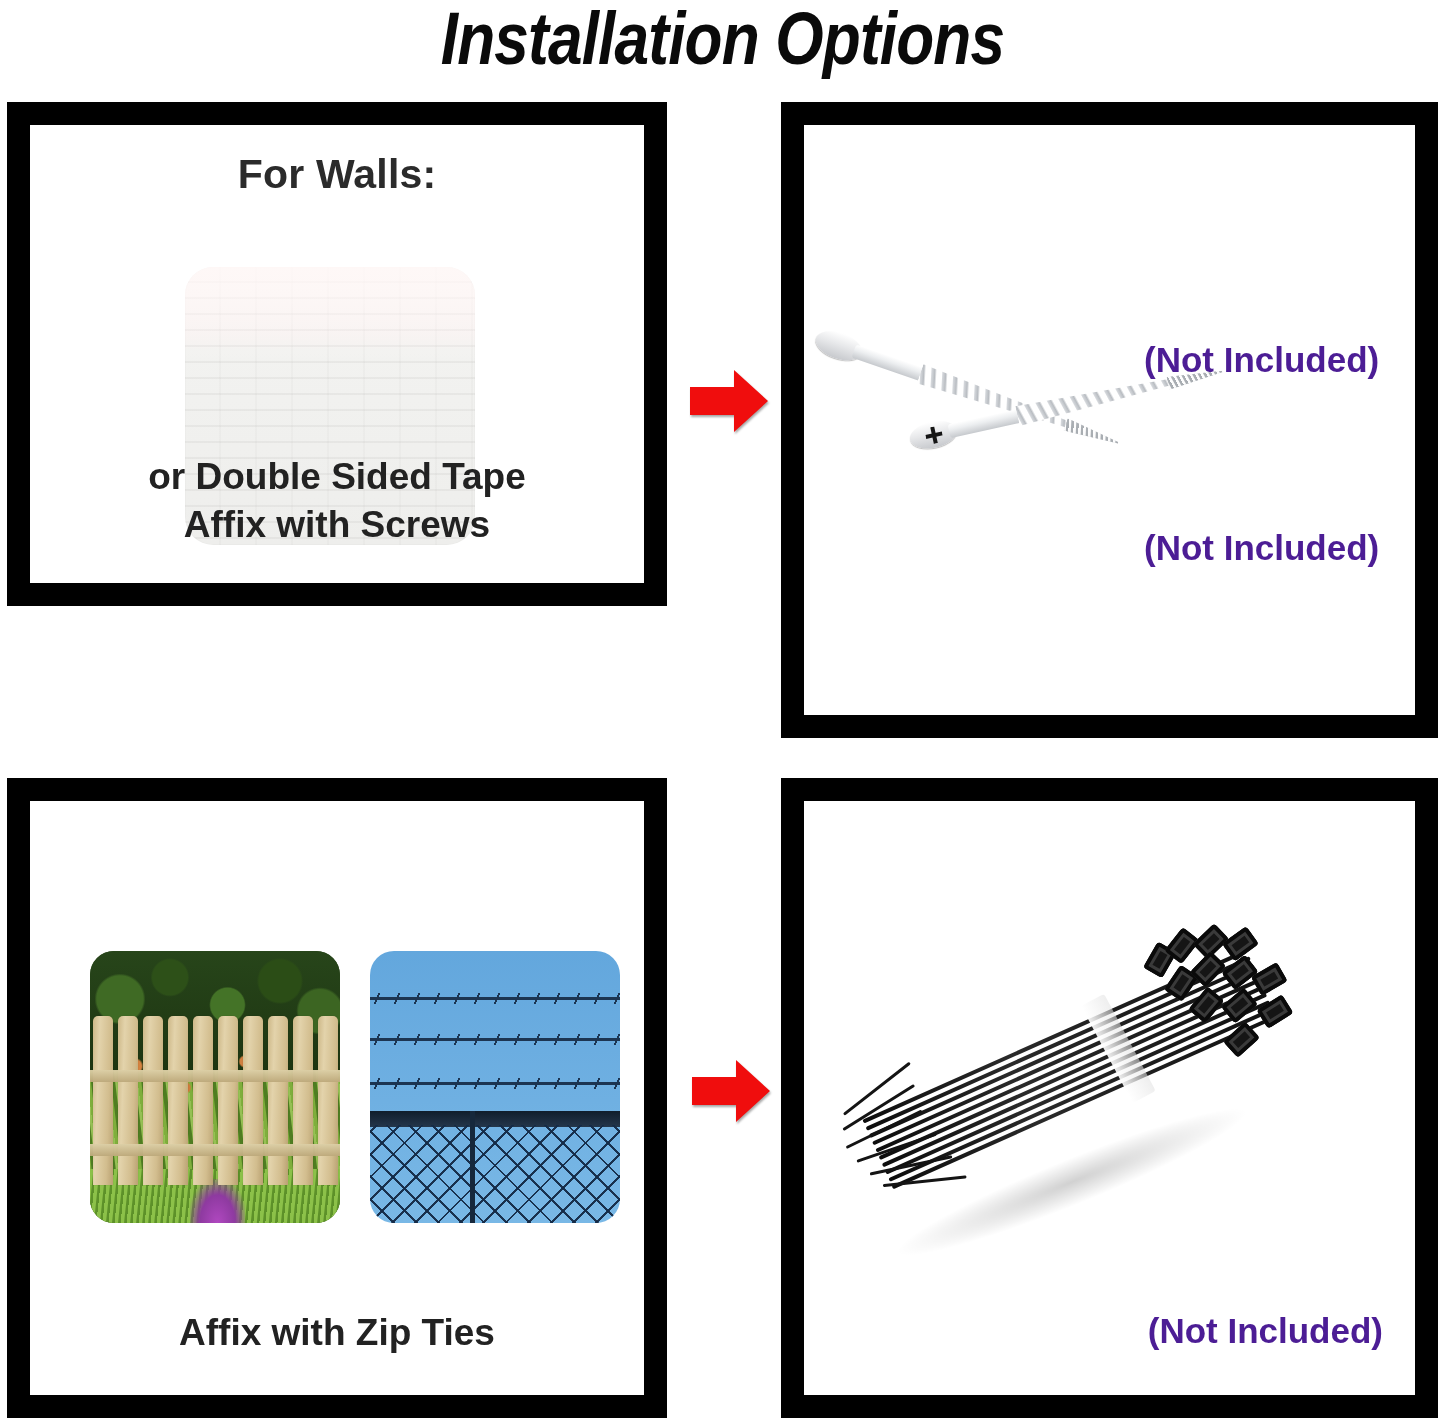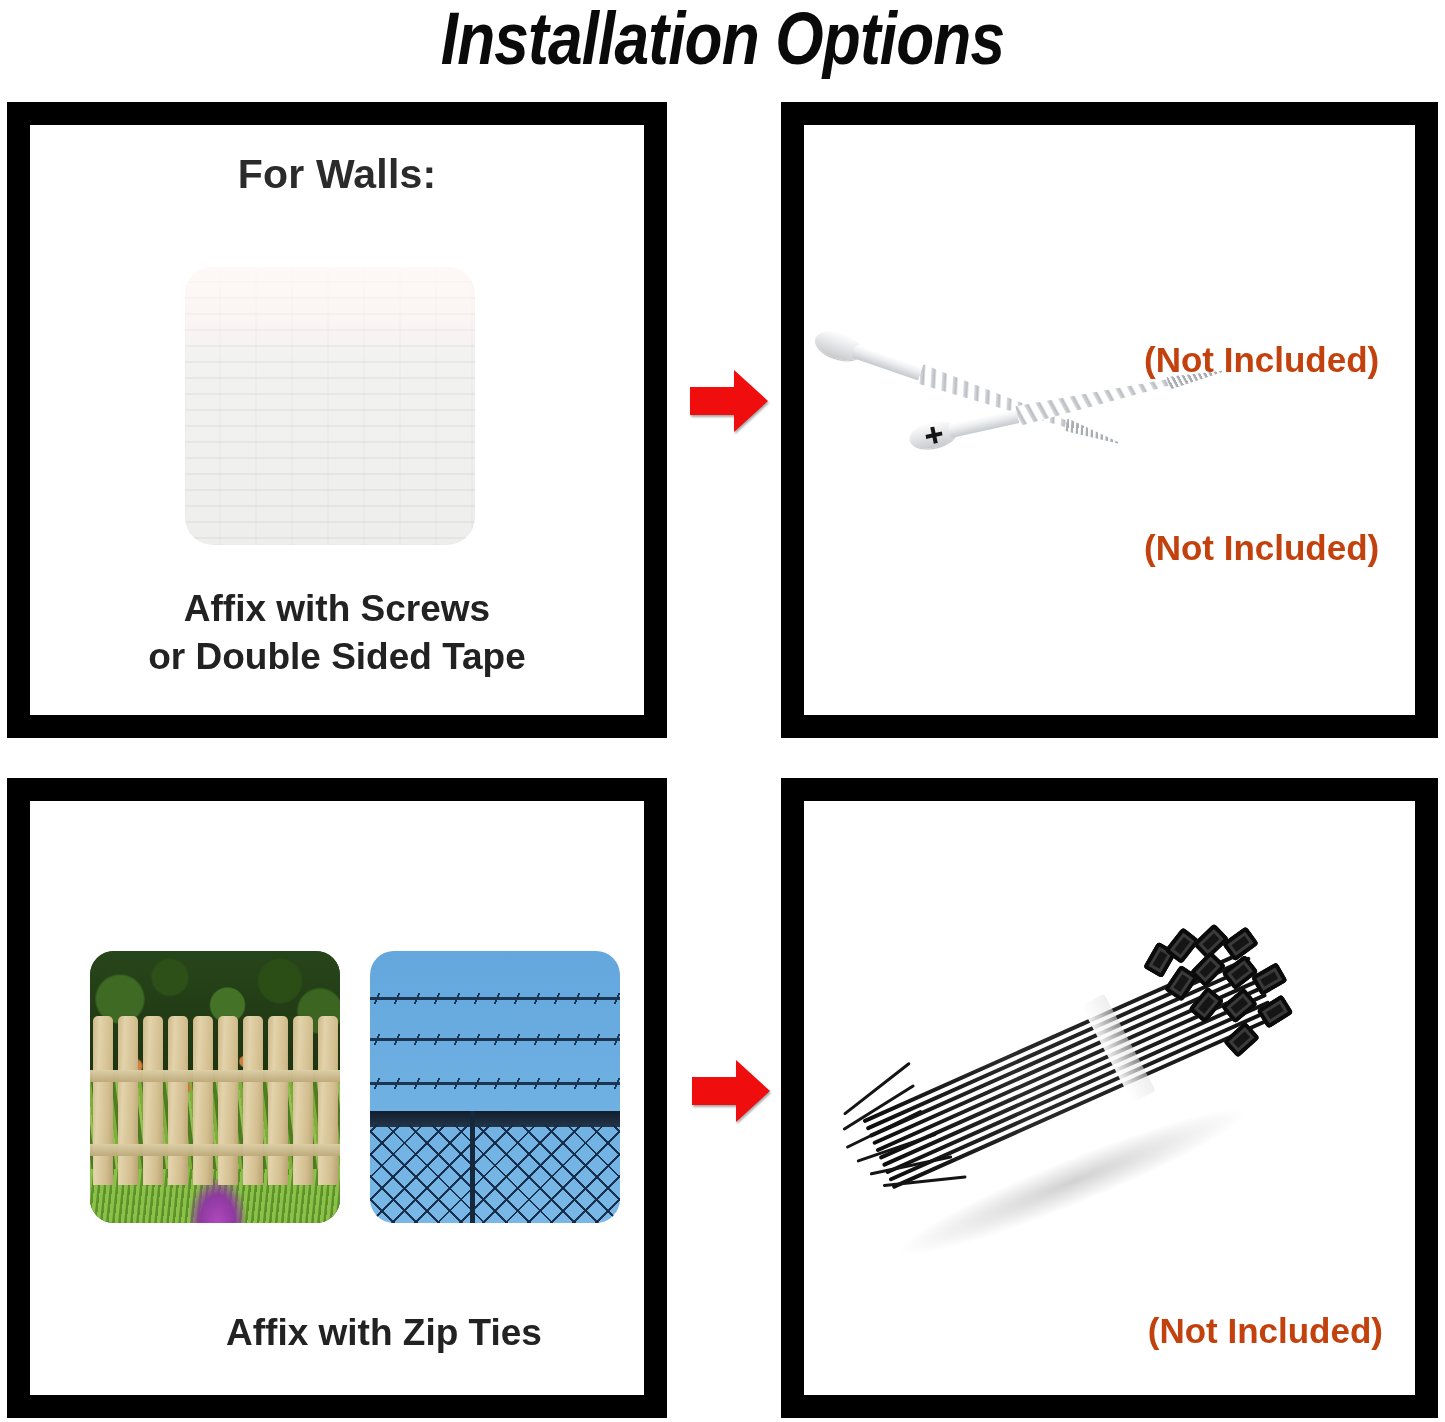--- a/index.html
+++ b/index.html
@@ -26,21 +26,21 @@
     white-space:nowrap;
   }
 
   
   .panel{
     position:absolute;
     background:#ffffff;
     border:23px solid #000000;
     box-sizing:border-box;
   }
-  #panel-walls       {left:7px;   top:102px;  width:660px; height:636px;}
+  #panel-walls       {left:7px;   top:102px;  width:660px; height:504px;}
   #panel-wall-hw     {left:781px; top:102px;  width:657px; height:636px;}
   #panel-fence       {left:7px;   top:778px;  width:660px; height:640px;}
   #panel-fence-hw    {left:781px; top:778px;  width:657px; height:640px;}
 
   .panel-inner{position:relative;width:100%;height:100%;background:#fff;overflow:hidden;}
 
   .heading{
     position:absolute;left:0;width:100%;
     text-align:center;
     font-size:41px;font-weight:bold;color:#2b2b2b;
@@ -49,25 +49,25 @@
   #heading-walls{top:26px;}
   #heading-fence{top:50px;}
 
   .caption{
     position:absolute;left:0;width:100%;
     text-align:center;
     font-size:37px;font-weight:bold;color:#222;
     line-height:48px;
   }
   #caption-walls{bottom:34px;}
-  #caption-fence{bottom:38px;padding-left:47px;}
+  #caption-fence{bottom:38px;}
 
   .note{
     position:absolute;
-    font-size:35px;font-weight:bold;color:#c2410c;
+    font-size:35px;font-weight:bold;color:#4c1d95;
     white-space:nowrap;
   }
   #note-tape   {left:340px; top:215px;}
   #note-screws {left:340px; top:403px;}
   #note-ties   {right:32px; bottom:44px;}
 
   
   .arrow{
     position:absolute;
     width:78px;height:66px;
@@ -294,22 +294,22 @@
   <div class="panel-inner">
     <div class="heading" id="heading-walls">For Walls:</div>
 
     <div id="brick-wall">
       <div class="rows"></div>
       <div class="joints"></div>
       <div class="haze"></div>
     </div>
 
     <div class="caption" id="caption-walls">
+      <div>or Double Sided Tape</div>
       <div>Affix with Screws</div>
-      <div>or Double Sided Tape</div>
     </div>
   </div>
 </div>
 
 <svg class="arrow" id="arrow-top" viewBox="0 0 78 66">
   <polygon points="0,19 44,19 44,2 78,33 44,64 44,47 0,47" fill="#F00D0D"></polygon>
 </svg>
 
 <div class="panel" id="panel-wall-hw">
   <div class="panel-inner">

